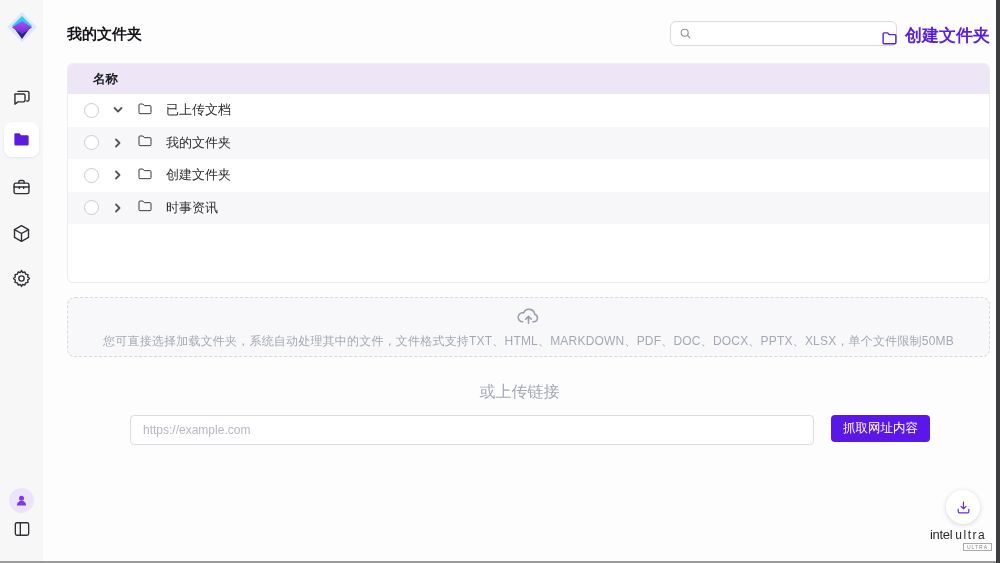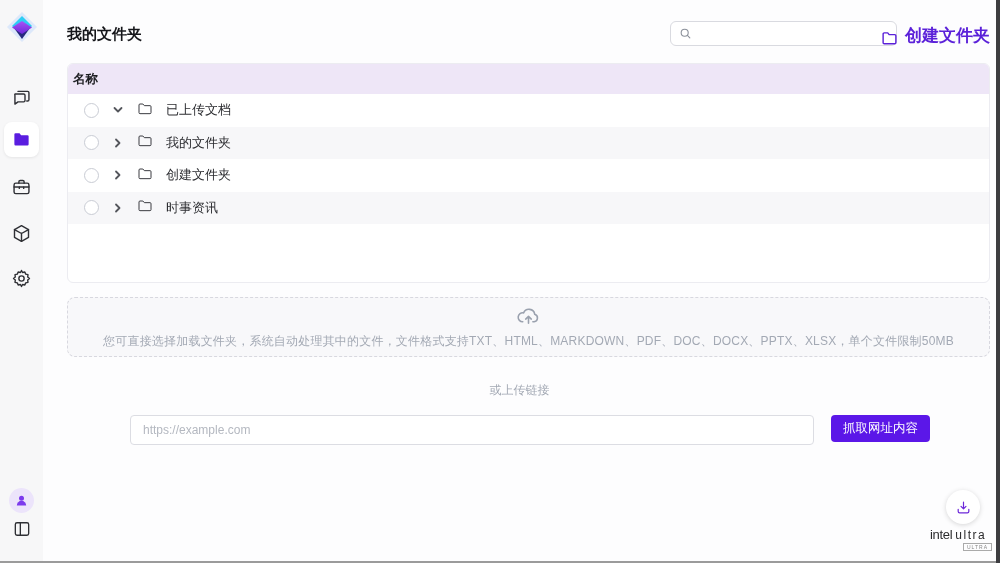--- a/index.html
+++ b/index.html
@@ -52,21 +52,21 @@
     font-family:"Liberation Sans","DejaVu Sans",sans-serif;
   }
 
   
   .folder-table {
     position:absolute; left:24px; top:63px; width:923px; height:220px;
     border:1px solid #ececf1; border-radius:6px; background:#fff; overflow:hidden;
   }
   .tbl-header {
     height:30px; background:#eee6f7; display:flex; align-items:center;
-    padding-left:5px; font-size:12.5px; font-weight:bold; color:#1d1e22;
+    padding-left:25px; font-size:12.5px; font-weight:bold; color:#1d1e22;
   }
   .tbl-row {
     height:32.5px; display:flex; align-items:center; padding-left:16px; gap:13px;
     cursor:pointer; font-size:13px; color:#2c2d31;
   }
   .tbl-row.alt { background:#f7f7f9; }
   .row-check {
     width:15px; height:15px; border:1.5px solid #c9ccd4; border-radius:50%;
     background:#fff; flex:none; cursor:pointer;
   }
@@ -80,21 +80,21 @@
     position:absolute; left:24px; top:297px; width:923px; height:60px;
     background:#f8f8fa; border:1.5px dashed #d8d8df; border-radius:8px;
     display:flex; flex-direction:column; align-items:center; justify-content:center; gap:3px;
     cursor:pointer;
   }
   .dropzone .cloud svg { stroke:#9aa1ae; stroke-width:1.5; fill:none; stroke-linecap:round; stroke-linejoin:round; }
   .drop-text { font-size:12px; color:#a3a9b4; letter-spacing:.2px; }
 
   .or-link {
     position:absolute; left:0; top:382px; width:953px; text-align:center;
-    font-size:12px; color:#a3a9b4;
+    font-size:16px; color:#a3a9b4;
   }
 
   
   .url-row { position:absolute; left:87px; top:415px; width:800px; display:flex; gap:8px; }
   .url-input {
     flex:1; height:15px; border:1px solid #dcdde3; border-radius:4px; background:#fff;
     font-size:12px; color:#c2410c; padding:14px 12px; outline:none;
     font-family:"Liberation Sans","DejaVu Sans",sans-serif;
   }
   .url-input::placeholder { color:#b4b8c0; }

